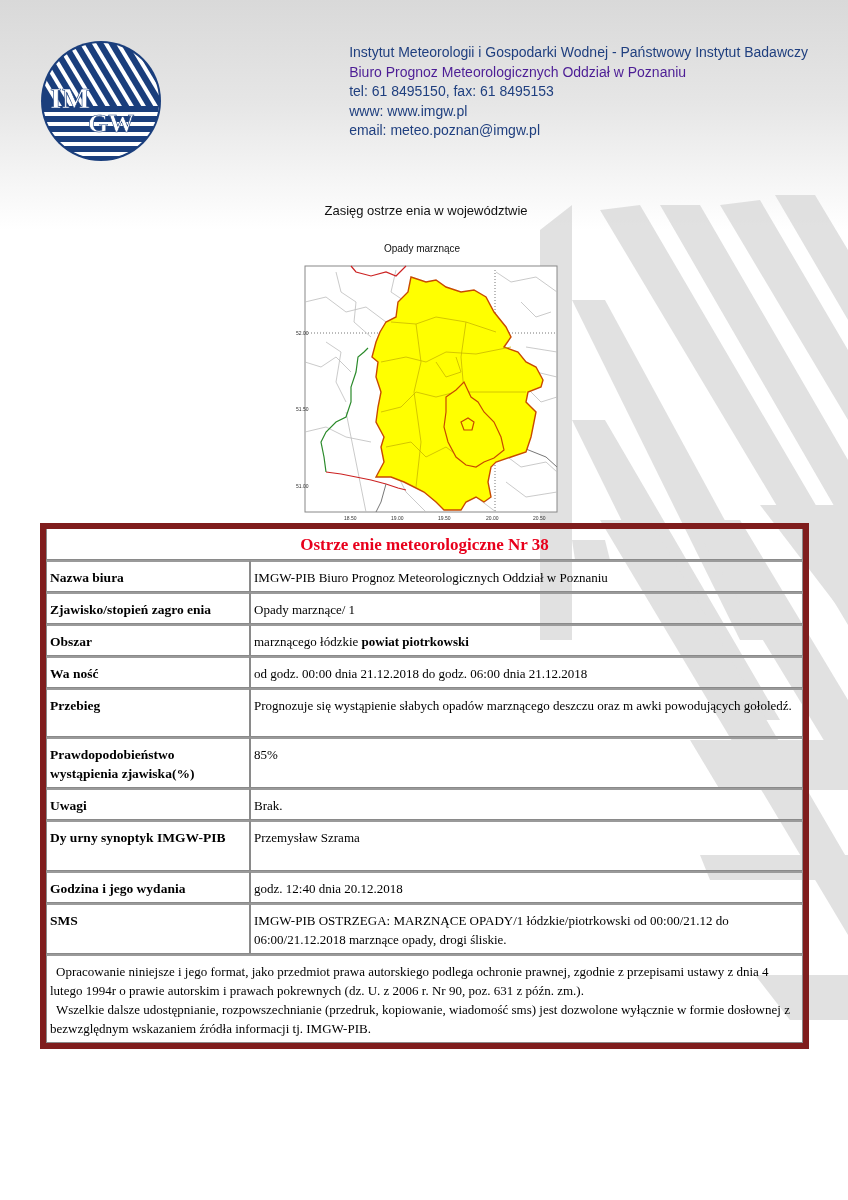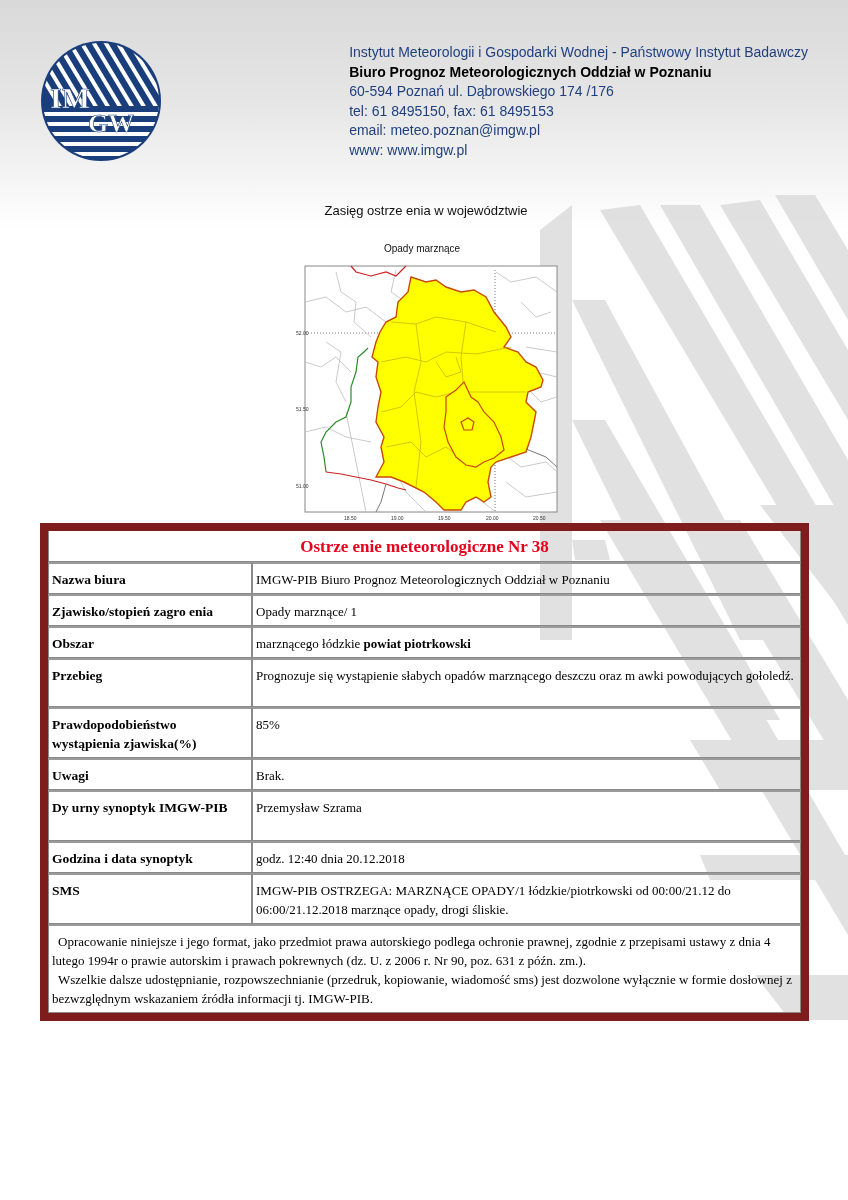--- a/index.html
+++ b/index.html
@@ -8,29 +8,29 @@
     background: #ffffff;
     font-family: "Liberation Sans", sans-serif;
   }
   .header-bg {
     position: absolute; left: 0; top: 0; width: 848px; height: 230px;
     background: linear-gradient(to bottom, #d9d9d9 0%, #e6e6e6 45%, #f6f6f6 80%, #ffffff 100%);
   }
   .stripes { position: absolute; left: 0; top: 0; width: 848px; height: 1200px; pointer-events: none; }
   .logo { position: absolute; left: 40px; top: 40px; width: 122px; height: 122px; }
   .org { position: absolute; right: 40px; top: 43px; color: #1f3f7f; font-size: 14px; line-height: 19.6px; }
-  .org .bold { font-weight: bold; color: #000000; }
+  .org .bold { font-weight: normal; color: #4c1d95; }
   .map-title { position: absolute; left: 2px; width: 848px; top: 203px; text-align: center; font-size: 13px; color: #111; }
   .map-subtitle { position: absolute; left: 0; width: 848px; top: 243px; text-align: center; font-size: 10px; color: #111; padding-left: 0; }
   .map-subtitle span { position: relative; left: -2px; }
   .map { position: absolute; left: 296px; top: 262px; width: 272px; height: 262px; }
   table.warn {
     position: absolute; left: 40px; top: 523px; width: 769px;
     border-collapse: separate; border-spacing: 0;
-    border: 8px solid #7f1d1d;
+    border: 6px solid #7f1d1d;
     font-family: "Liberation Serif", serif; font-size: 13px; color: #000;
     background: transparent;
   }
   table.warn td {
     border: 1px solid #8a8a8a; border-top: 2px solid #9a9a9a;
     vertical-align: top; padding: 6px 3px 4px 3px; line-height: 19px;
     background: rgba(255,255,255,0.0);
   }
   table.warn tr:first-child td { border-top: none; }
   td.label { width: 196px; font-weight: bold; font-size: 13.5px; }
@@ -101,24 +101,23 @@
       </g>
     </g>
     <text x="10" y="68" font-family="Liberation Serif, serif" font-weight="bold" font-size="30" fill="#ffffff" stroke="#1a3e7c" stroke-width="0.6">IM</text>
     <text x="48" y="92" font-family="Liberation Serif, serif" font-weight="bold" font-size="26" fill="#ffffff" stroke="#1a3e7c" stroke-width="0.6">GW</text>
   </svg>
 </div>
 
 <div class="org">
   <div>Instytut Meteorologii i Gospodarki Wodnej - Państwowy Instytut Badawczy</div>
   <div class="bold">Biuro Prognoz Meteorologicznych Oddział w Poznaniu</div>
-  <div>60-594 Poznań ul. Dąbrowskiego 174 /176</div>
   <div>tel: 61 8495150, fax: 61 8495153</div>
+  <div>www: www.imgw.pl</div>
   <div>email: meteo.poznan@imgw.pl</div>
-  <div>www: www.imgw.pl</div>
 </div>
 
 <div class="map-title">Zasięg ostrze  enia w województwie</div>
 <div class="map-subtitle"><span>Opady marznące</span></div>
 
 <div class="map">
   <svg width="272" height="262" viewBox="0 0 272 262">
     <rect x="9" y="4" width="252" height="246" fill="#ffffff" stroke="#888" stroke-width="1"></rect>
 
     <line x1="9" y1="71" x2="261" y2="71" stroke="#777" stroke-dasharray="1,2"></line>
@@ -190,37 +189,41 @@
   </tr>
   <tr>
     <td class="label">Zjawisko/stopień zagro  enia</td>
     <td>Opady marznące/ 1</td>
   </tr>
   <tr>
     <td class="label">Obszar</td>
     <td><span>marznącego łódzkie </span><span class="b">powiat piotrkowski</span></td>
   </tr>
   <tr>
+    <td class="label">Wa  ność</td>
+    <td>od godz. 00:00 dnia 21.12.2018 do godz. 06:00 dnia 21.12.2018</td>
+  </tr>
+  <tr>
     <td class="label" style="height:36px">Przebieg</td>
     <td>Prognozuje się wystąpienie słabych opadów marznącego deszczu oraz m  awki powodujących gołoledź.</td>
   </tr>
   <tr>
     <td class="label" style="height:38px">Prawdopodobieństwo wystąpienia zjawiska(%)</td>
     <td>85%</td>
   </tr>
   <tr>
     <td class="label">Uwagi</td>
     <td>Brak.</td>
   </tr>
   <tr>
     <td class="label" style="height:38px">Dy  urny synoptyk IMGW-PIB</td>
     <td>Przemysław Szrama</td>
   </tr>
   <tr>
-    <td class="label">Godzina i data synoptyk</td>
+    <td class="label">Godzina i jego wydania</td>
     <td>godz. 12:40 dnia 20.12.2018</td>
   </tr>
   <tr>
     <td class="label" style="height:36px">SMS</td>
     <td>IMGW-PIB OSTRZEGA: MARZNĄCE OPADY/1 łódzkie/piotrkowski od 00:00/21.12 do 06:00/21.12.2018 marznące opady, drogi śliskie.</td>
   </tr>
   <tr>
     <td class="footer" colspan="2">
       <div style="text-indent:6px">Opracowanie niniejsze i jego format, jako przedmiot prawa autorskiego podlega ochronie prawnej, zgodnie z przepisami ustawy z dnia 4 lutego 1994r o prawie autorskim i prawach pokrewnych (dz. U. z 2006 r. Nr 90, poz. 631 z późn. zm.).</div>
       <div style="text-indent:6px">Wszelkie dalsze udostępnianie, rozpowszechnianie (przedruk, kopiowanie, wiadomość sms) jest dozwolone wyłącznie w formie dosłownej z bezwzględnym wskazaniem źródła informacji tj. IMGW-PIB.</div>

